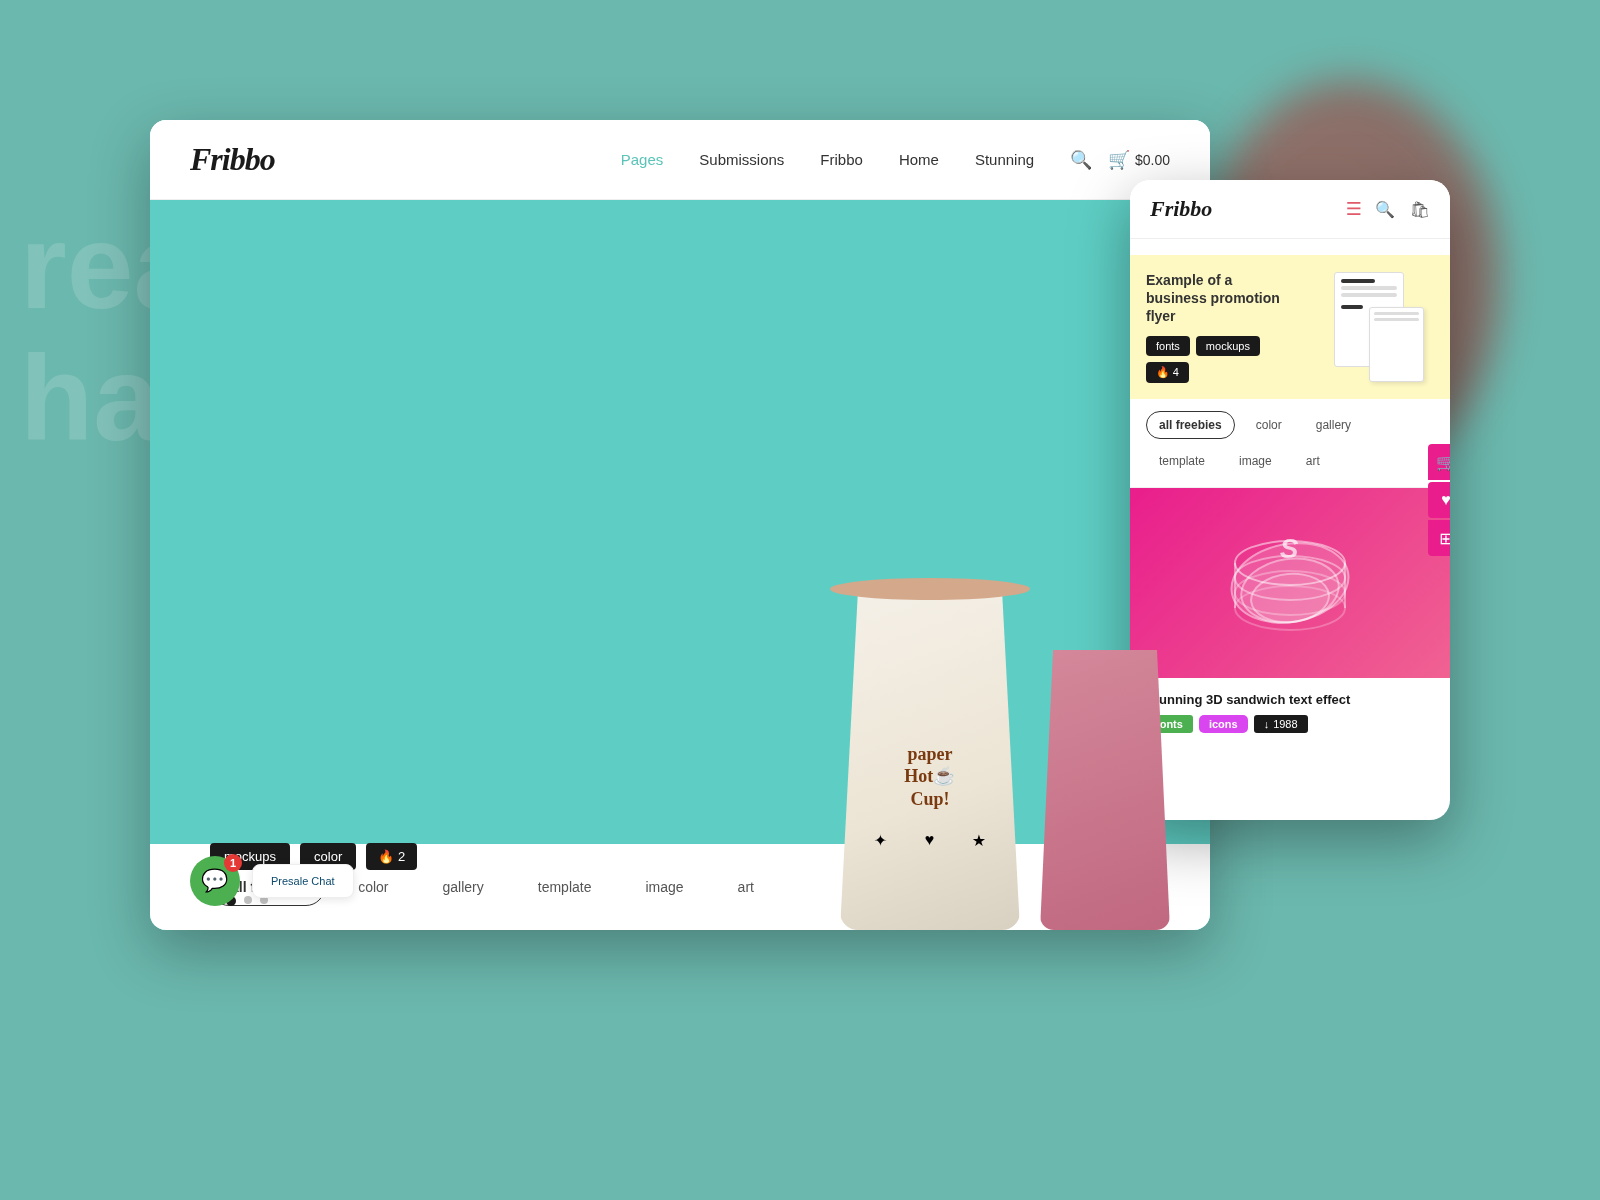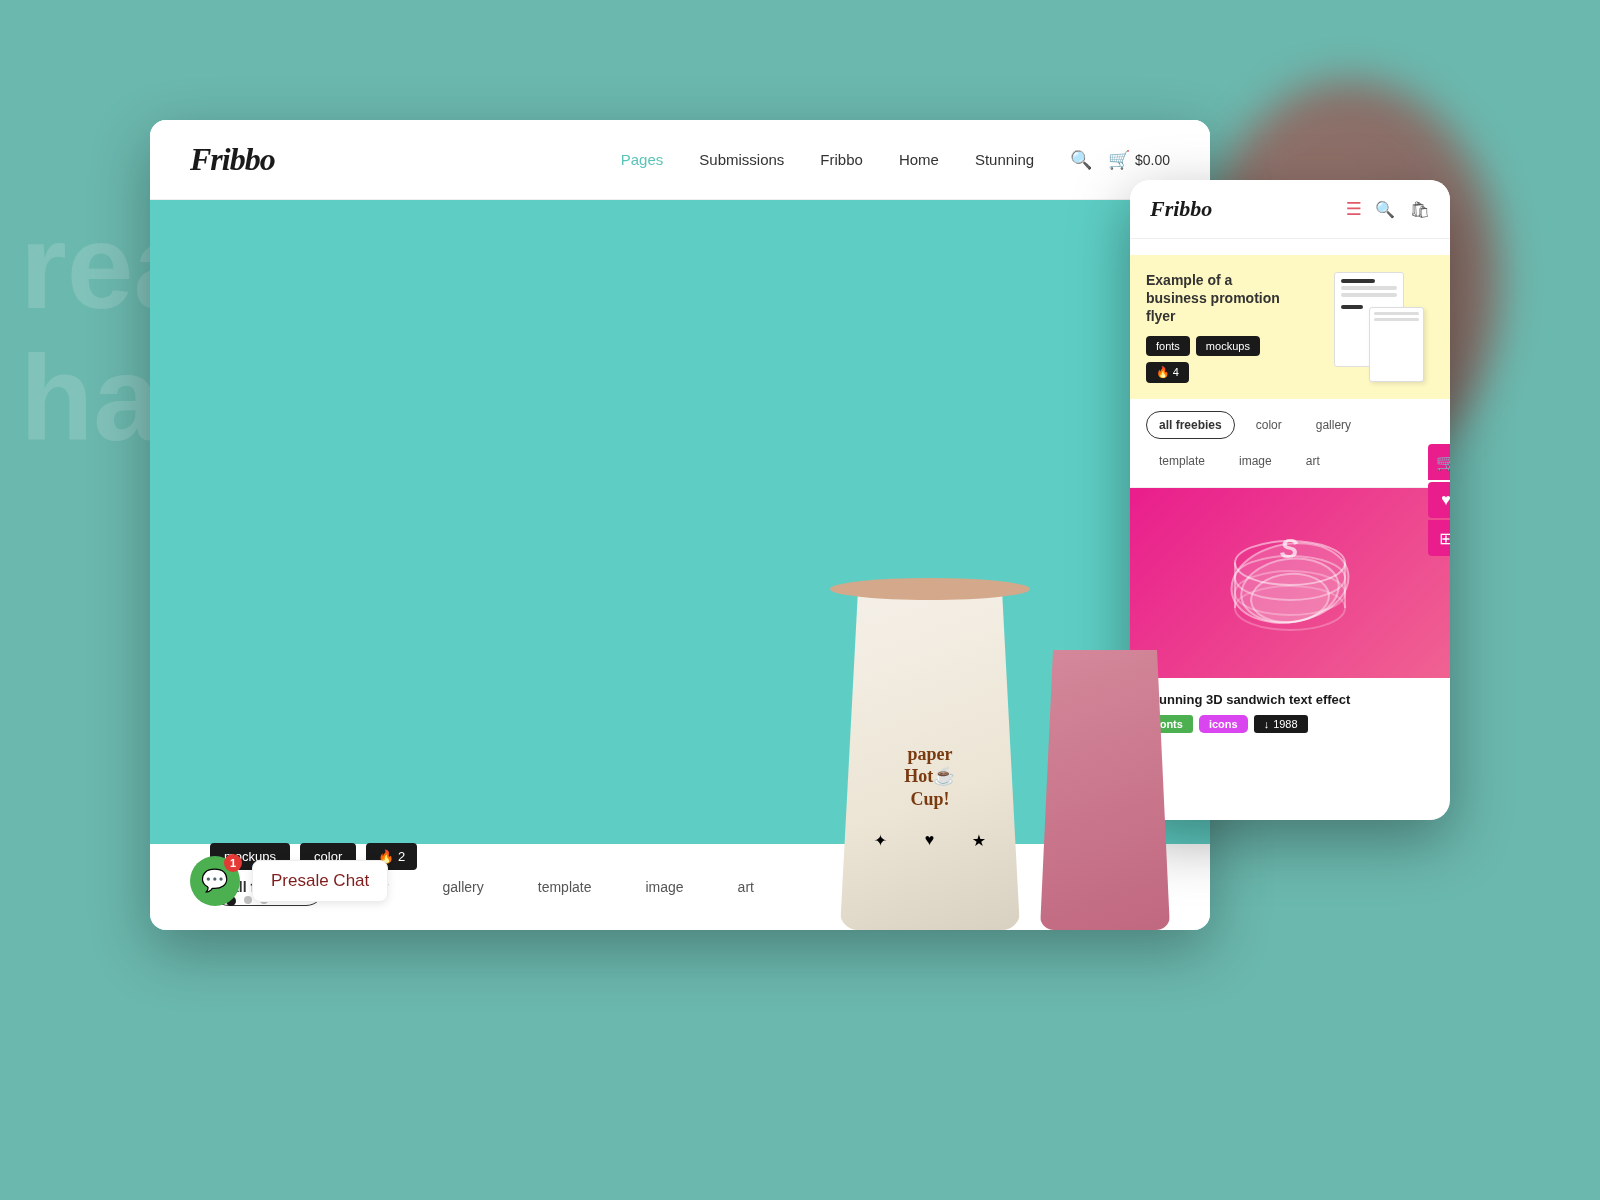--- a/index.html
+++ b/index.html
@@ -271,22 +271,22 @@
       align-items: center;
       justify-content: center;
       font-weight: 700;
     }
 
     .chat-label {
       background: white;
       border: 1px solid #eee;
       padding: 10px 18px;
       border-radius: 8px;
-      font-size: 17px;
-      color: #7f1d1d;
+      font-size: 11px;
+      color: #0c4a6e;
       box-shadow: 0 2px 8px rgba(0,0,0,0.1);
     }
 
     
     .mobile-window {
       position: absolute;
       right: 0;
       top: 60px;
       width: 320px;
       height: 640px;

